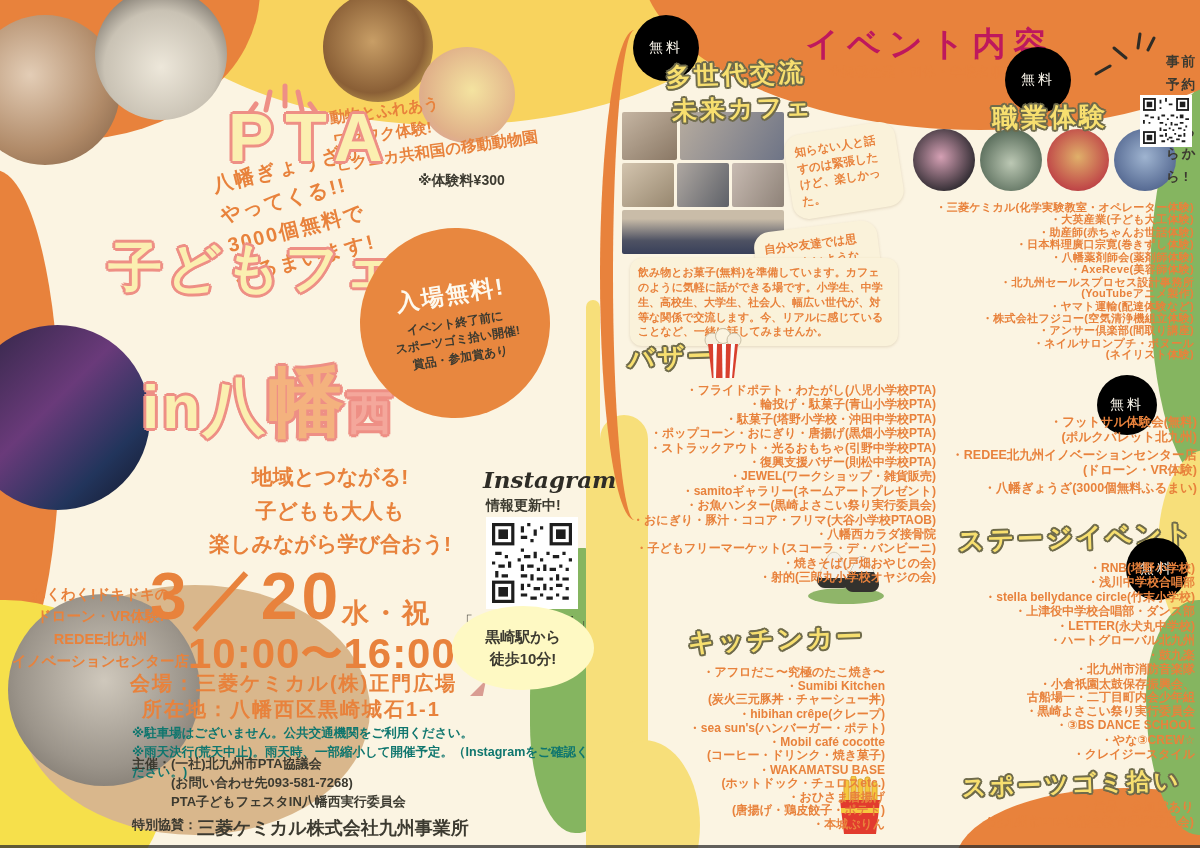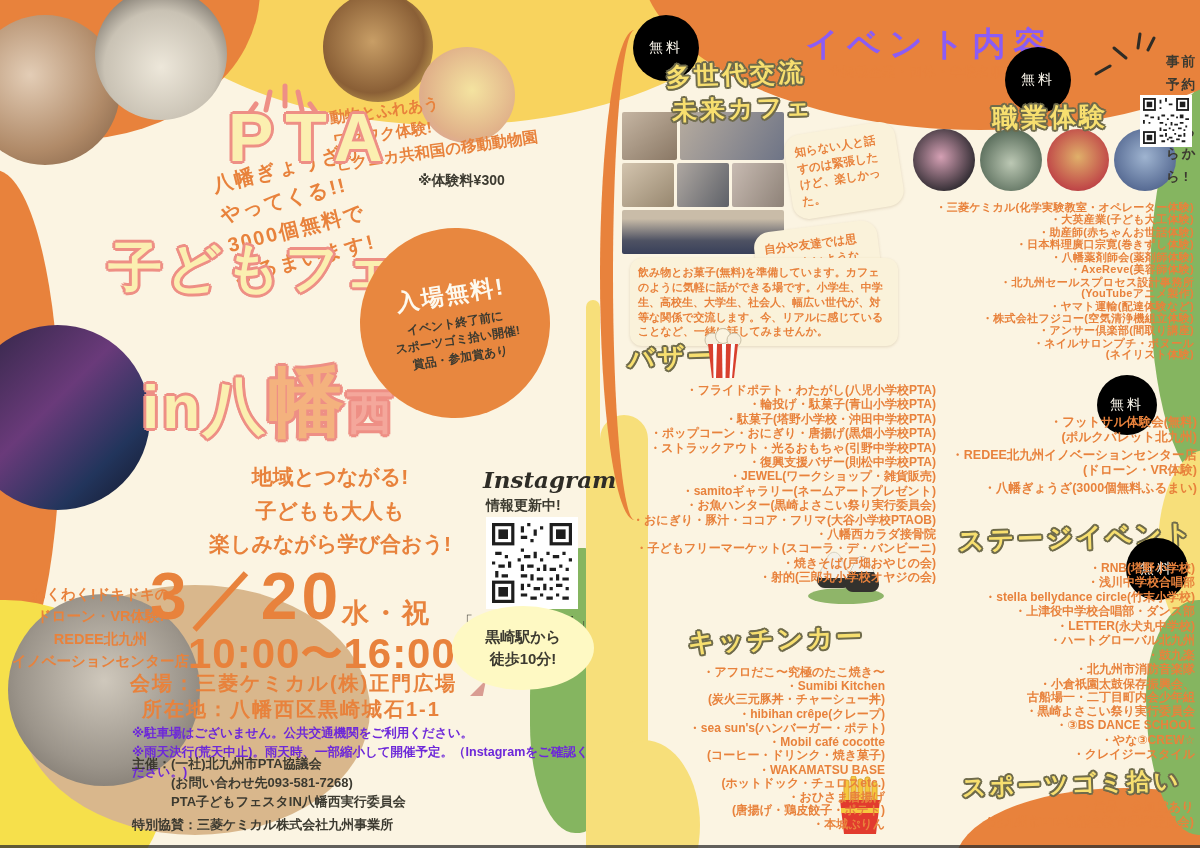--- a/index.html
+++ b/index.html
@@ -159,33 +159,33 @@
 
   <div class="abs z4" style="left:132px;top:755px;width:460px;">
     <div style="display:flex;margin-bottom:4px;">
       <span class="dtext" style="font-size:13px;">主催：</span>
       <span class="dtext pre" style="font-size:13px;line-height:1.45;">(一社)北九州市PTA協議会
 (お問い合わせ先093-581-7268)
 PTA子どもフェスタIN八幡西実行委員会</span>
     </div>
     <div style="display:flex;margin-bottom:18px;text-align:center;">
       <span class="dtext" style="font-size:13px;">特別協賛：</span>
-      <span class="dtext pre" style="font-size:13px;">三菱ケミカル株式会社九州事業所</span>
+      <span class="dtext pre" style="font-size:18px;">三菱ケミカル株式会社九州事業所</span>
     </div>
     <div style="display:flex;margin-bottom:3px;">
       <span class="dtext" style="font-size:13px;">協賛：</span>
       <span class="dtext pre" style="font-size:13px;">大英産業(株) ・JUN助産院 ・コラボなみらい ・(株)小松電設</span>
     </div>
 
   </div>
 
   <div class="badge" style="left:633px;top:15px;width:66px;height:66px;">無料</div>
 
   <div class="abs z4" style="left:795px;top:22px;width:270px;text-align:center;font-size:33px;font-weight:bold;
-              letter-spacing:8px;color:#8b5cf6;">イベント内容</div>
+              letter-spacing:8px;color:#be185d;">イベント内容</div>
   <div class="abs z4 otext" style="left:790px;top:64px;width:280px;text-align:center;font-size:12.5px;letter-spacing:1px;">※掲載企業・団体・学校名順不同</div>
 
   <svg class="abs z4" style="left:1092px;top:30px;" width="70" height="50" viewBox="0 0 70 50">
     <g stroke="#2E2C26" stroke-width="3" stroke-linecap="round">
       <line x1="4" y1="44" x2="18" y2="36"></line>
       <line x1="22" y1="18" x2="34" y2="28"></line>
       <line x1="48" y1="4" x2="46" y2="18"></line>
       <line x1="62" y1="8" x2="56" y2="20"></line>
     </g>
   </svg>
@@ -347,19 +347,19 @@
 
   <div class="sectitle" style="left:962px;top:768px;font-size:24px;transform:rotate(-2deg);">スポーツゴミ拾い</div>
   <div class="list" style="left:932px;top:800px;width:262px;">
       <div class="tk-li">・賞品、参加賞あり
 (北九州市PTA協議会教育環境委員会)</div>
     </div>
 
 </div>
 
 <style>
-  .note-li{color:#6d28d9;font-weight:bold;font-size:12.5px;line-height:1.55;white-space:pre-line;}
+  .note-li{color:#0f766e;font-weight:bold;font-size:12.5px;line-height:1.55;white-space:pre-line;}
   .bz-li{font-size:12px;line-height:1.075;margin-bottom:1.5px;}
   .sk-li{font-size:11px;line-height:1.04;margin-bottom:1px;letter-spacing:0.3px;}
   .tk-li{font-size:12.5px;line-height:1.2;margin-bottom:3px;}
   .st-li{font-size:12px;line-height:1.08;margin-bottom:1.5px;}
   .bz-li,.sk-li,.tk-li,.st-li{color:#E8823C;font-weight:bold;white-space:pre-line;padding-left:0.95em;text-indent:-0.95em;text-align:right;}
 </style>
 
 </body></html>

